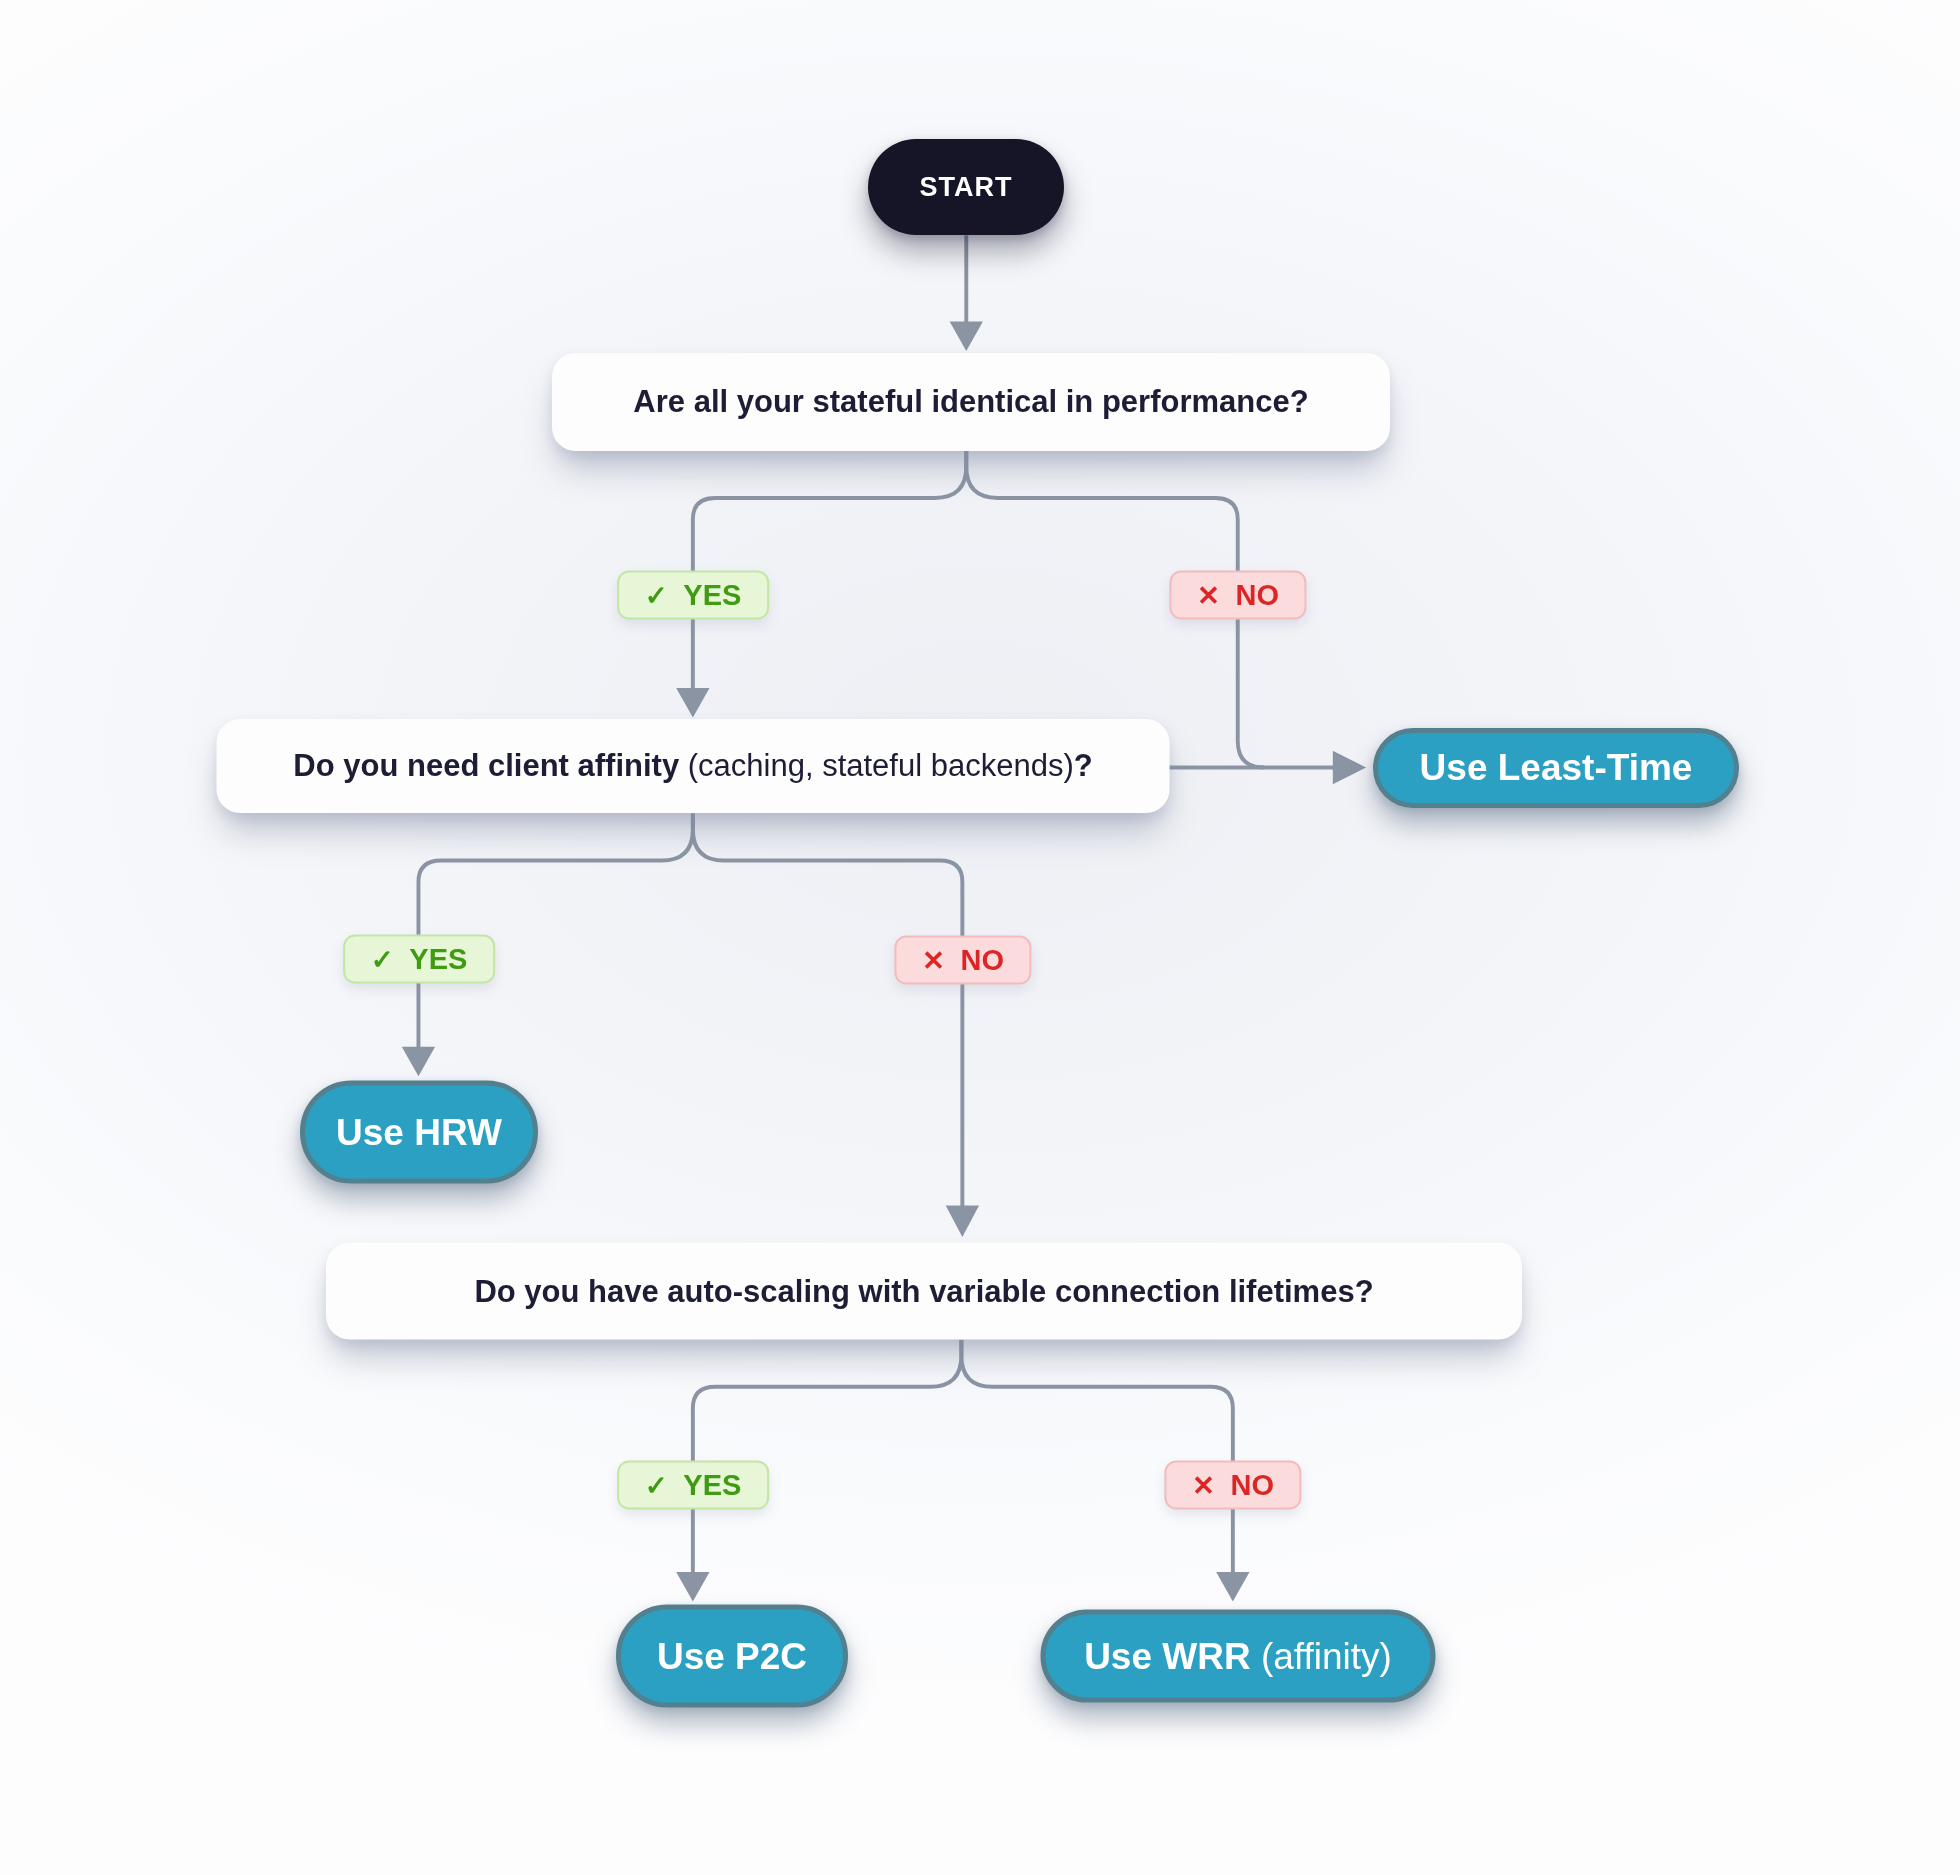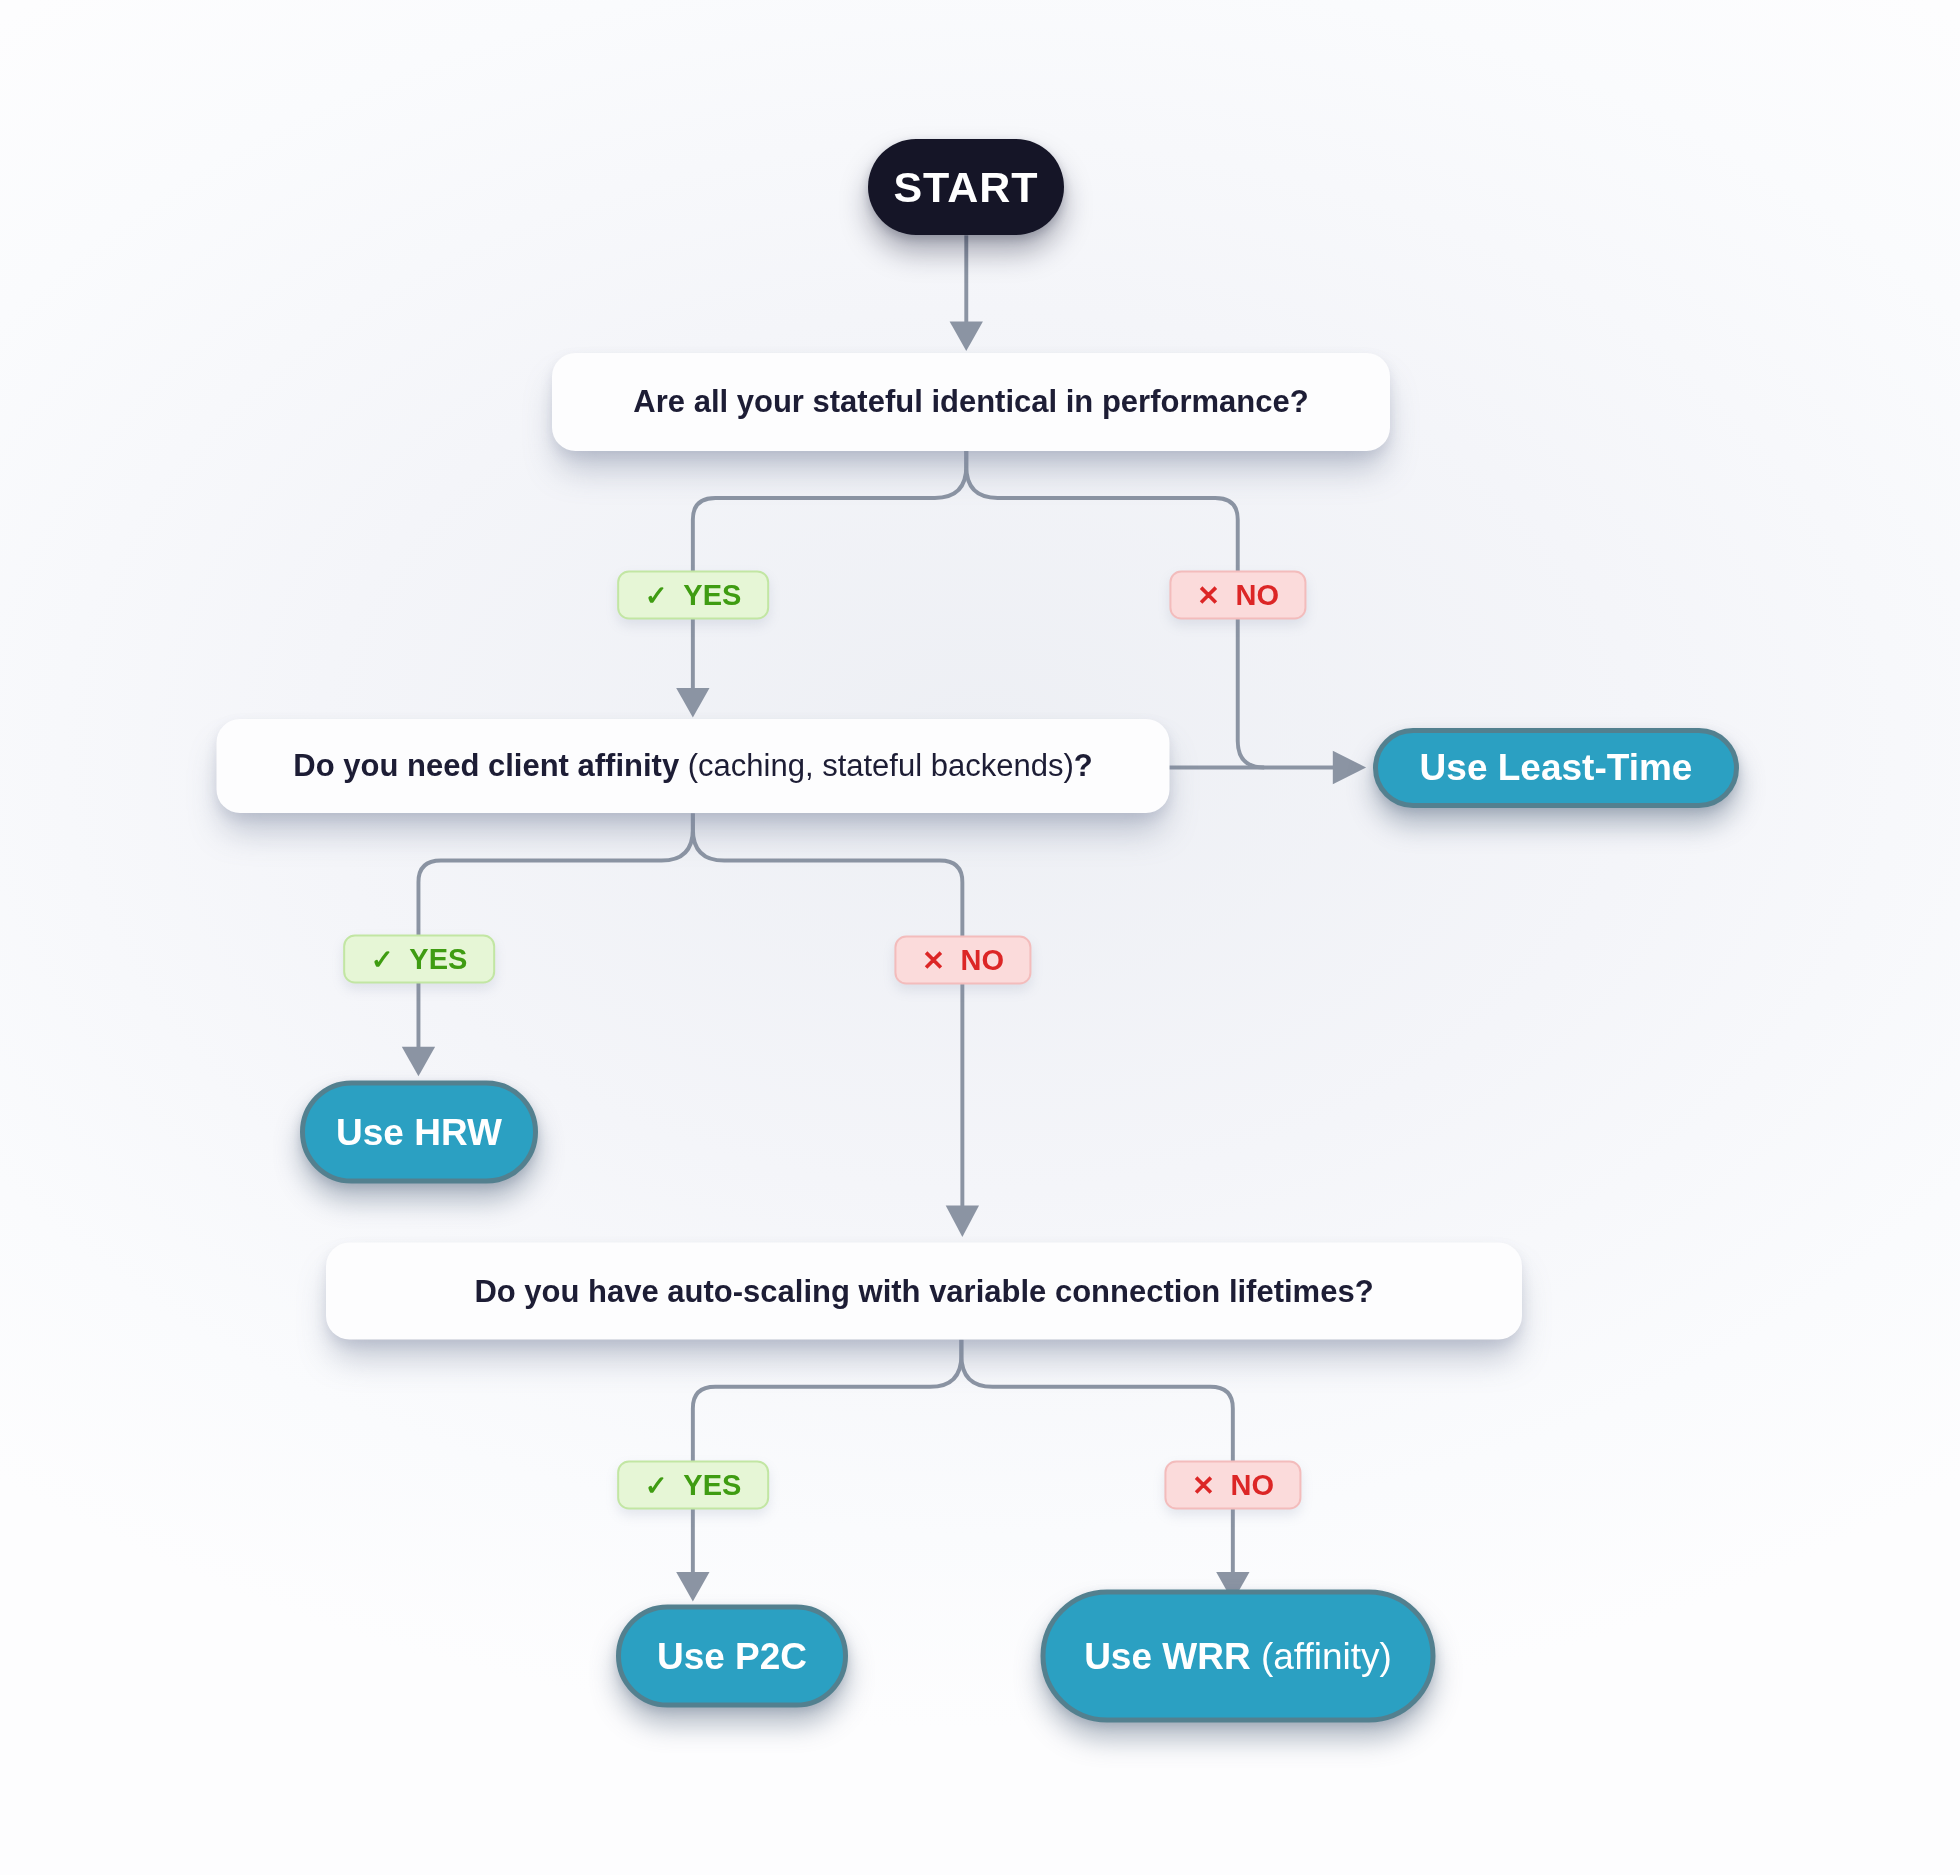--- a/index.html
+++ b/index.html
@@ -38,21 +38,21 @@
     display: flex;
     align-items: center;
     justify-content: center;
     box-sizing: border-box;
     white-space: pre;
   }
   .start {
     background: #151527;
     color: #ffffff;
     border-radius: 979px;
-    font-size: 43px;
+    font-size: 27px;
     font-weight: bold;
     letter-spacing: 1px;
     box-shadow: 0 17.6px 27.4px rgba(25, 28, 55, 0.35), 0 3.9px 9.8px rgba(25, 28, 55, 0.2);
   }
   .question {
     background: #fdfdfe;
     color: #1d1d35;
     border-radius: 23.5px;
     font-size: 31px;
     font-weight: bold;
@@ -173,18 +173,18 @@
 
   <div class="node badge no" style="left:1233px; top:1485px;">
     <span class="bi">✕</span>
     <span>NO</span>
   </div>
 
   <div class="node result" style="left:732px; top:1656px; width:232px; height:103px;">
     <span>Use P2C</span>
   </div>
 
-  <div class="node result" style="left:1238px; top:1656px; width:395px; height:133px;">
+  <div class="node result" style="left:1238px; top:1656px; width:395px; height:93px;">
     <span>Use WRR</span><span class="reg"> (affinity)</span>
   </div>
 
 </div>
 
 
 </body></html>

